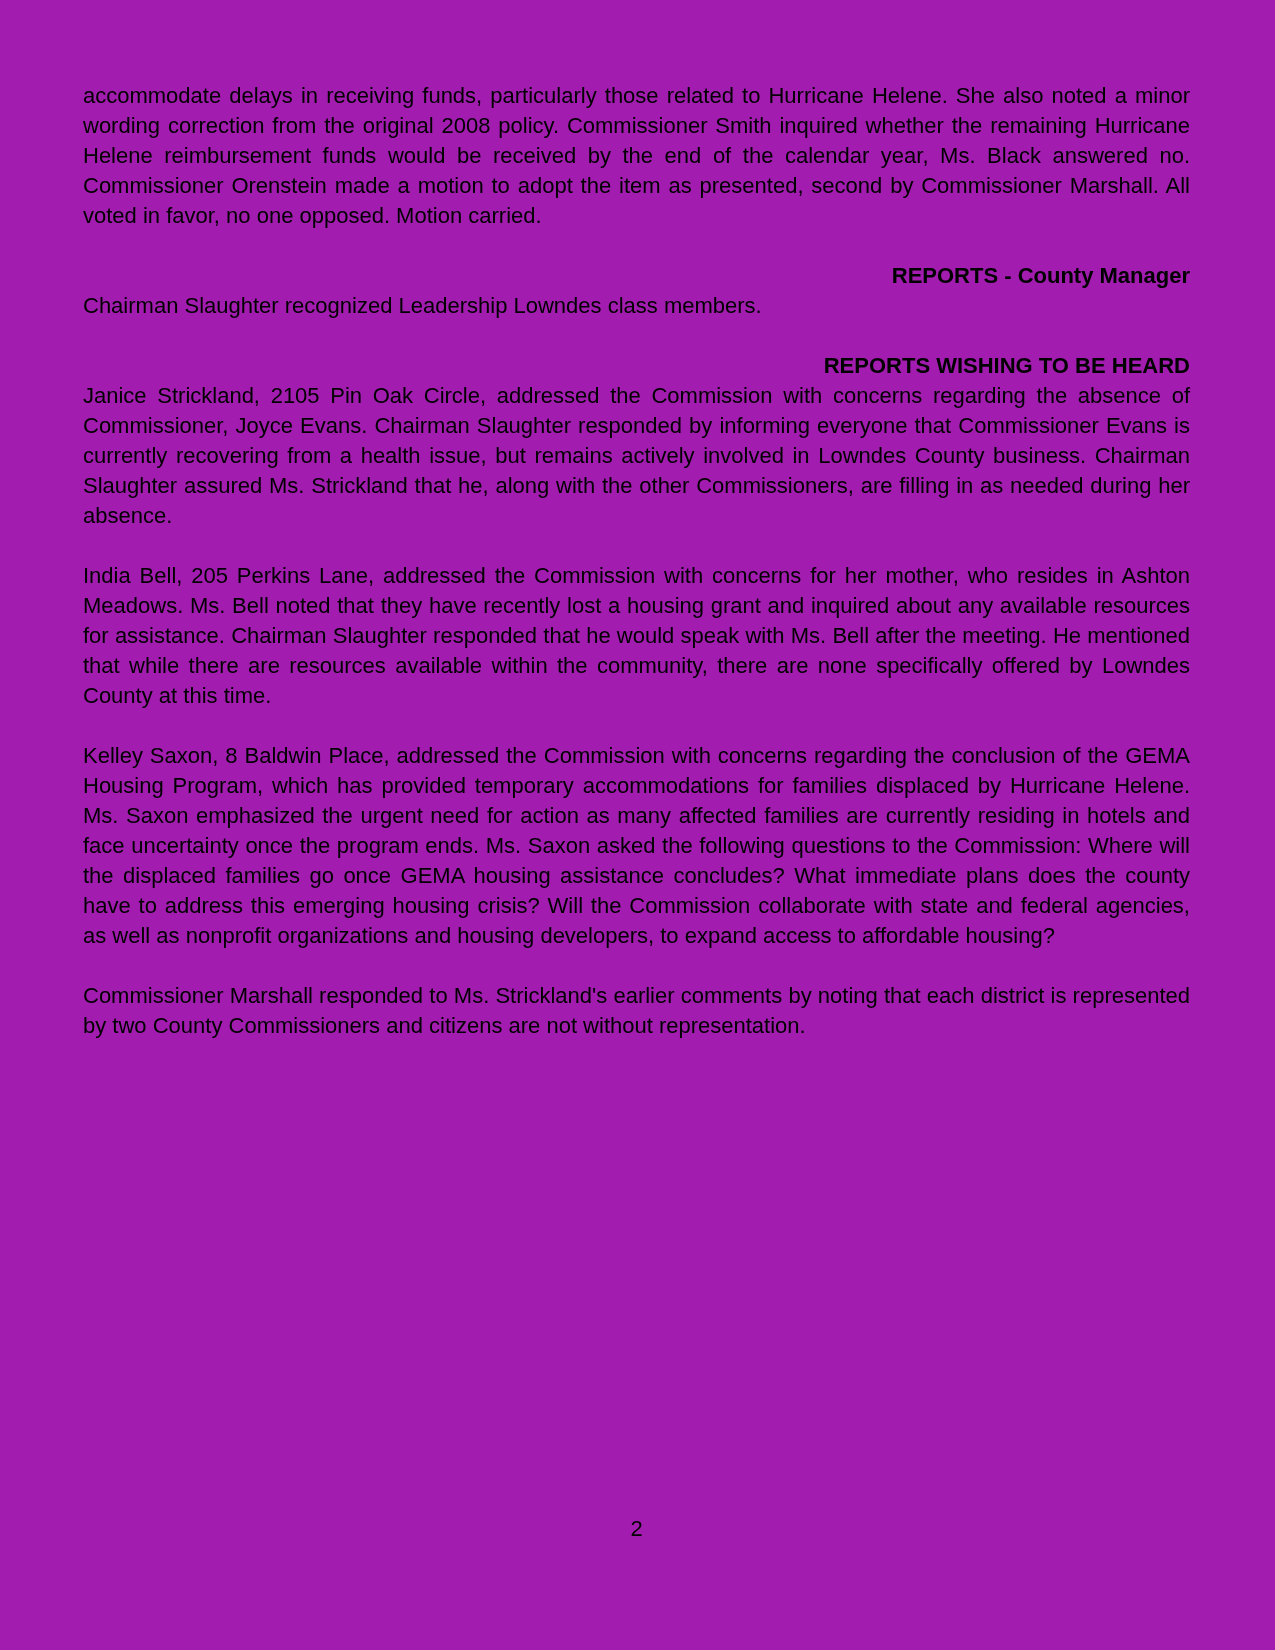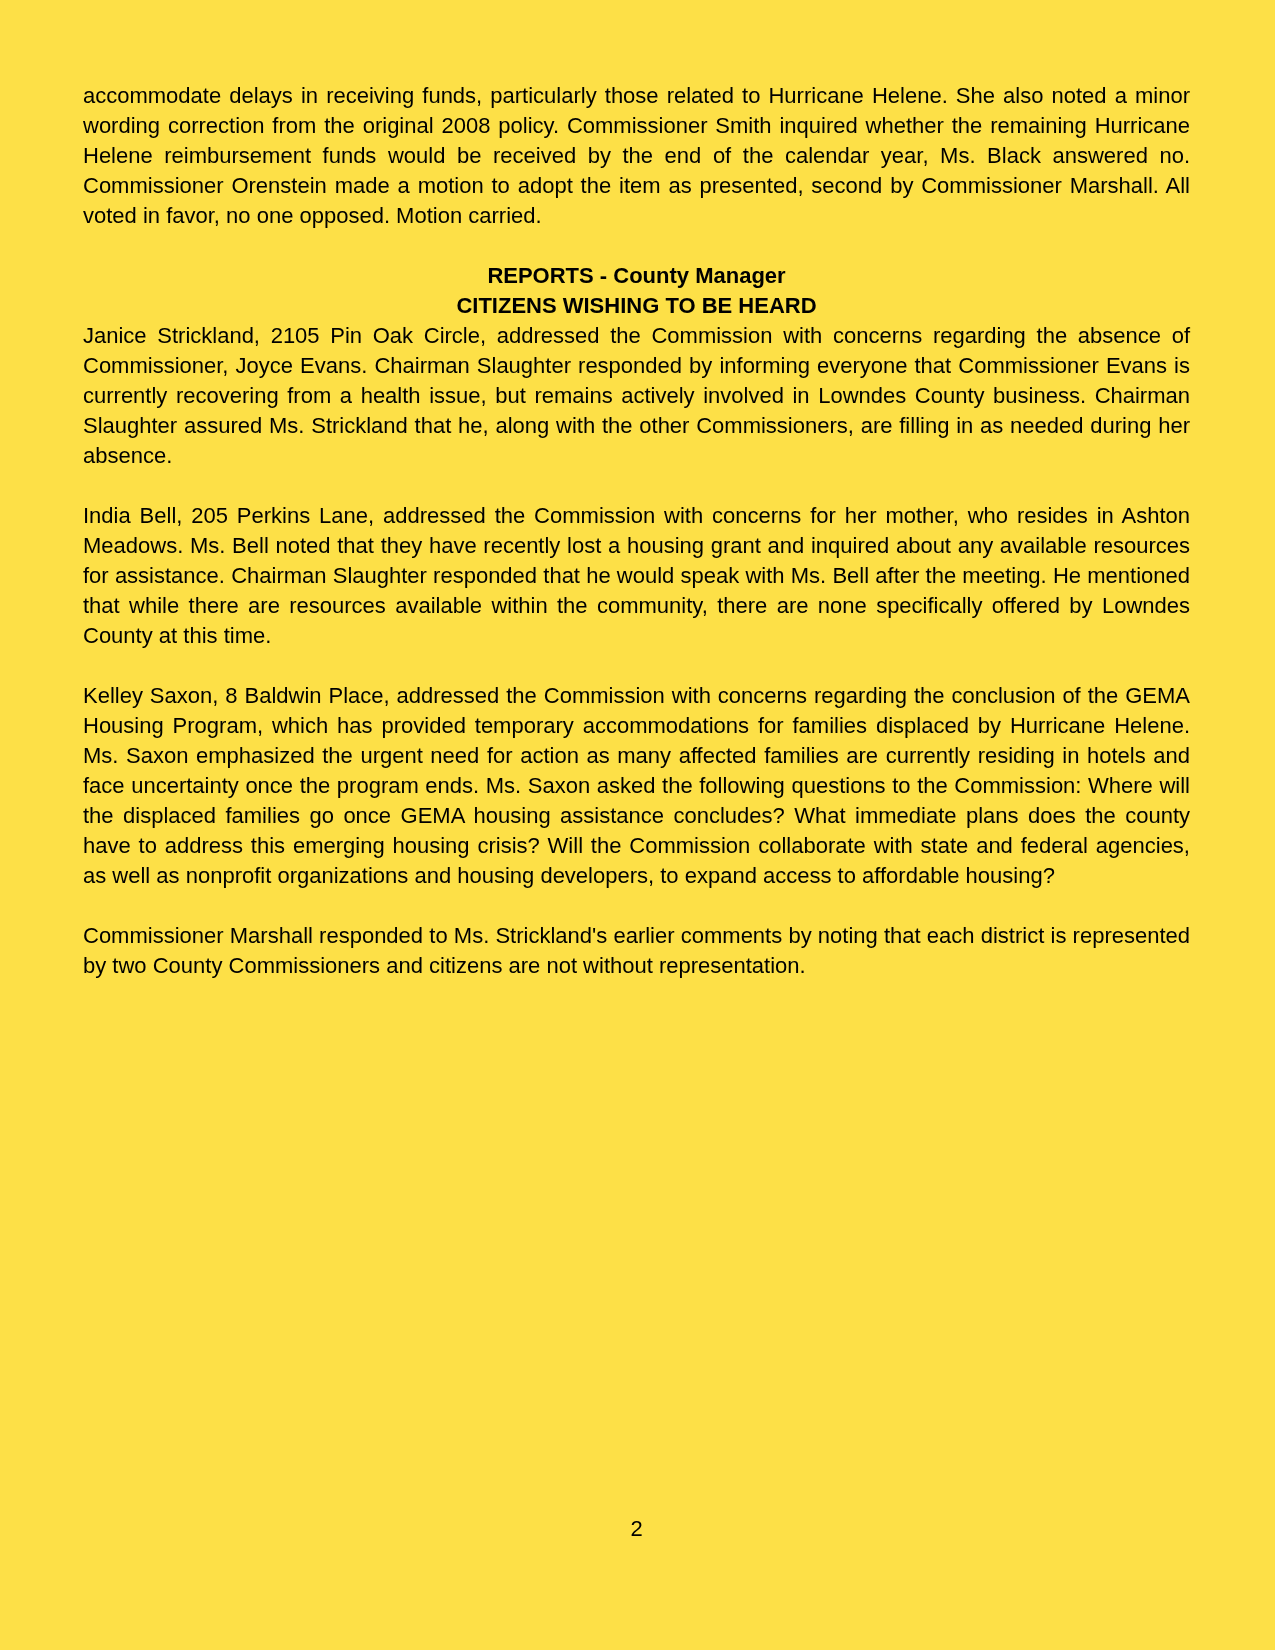--- a/index.html
+++ b/index.html
@@ -4,21 +4,21 @@
 <style>
   html, body {
     margin: 0;
     padding: 0;
     background: #ffffff;
   }
   .page {
     position: relative;
     width: 1275px;
     height: 1650px;
-    background: #fde047;
+    background: #a21caf;
     color: #000000;
     font-family: "Liberation Sans", sans-serif;
     overflow: hidden;
   }
   .doc {
     position: absolute;
     left: 83px;
     top: 81px;
     width: 1107px;
     font-size: 22px;
@@ -26,43 +26,44 @@
   }
   .para {
     margin: 0 0 30px 0;
     text-align: justify;
   }
   .heading {
     margin: 0;
     font-size: 22px;
     line-height: 30px;
     font-weight: bold;
-    text-align: center;
+    text-align: right;
   }
   .page-footer {
     position: absolute;
     left: 83px;
     top: 1514px;
     width: 1107px;
     text-align: center;
     font-size: 22px;
     line-height: 30px;
   }
 </style>
 </head>
 <body>
 
 <div class="page">
   <div class="doc">
 
     <p class="para">accommodate delays in receiving funds, particularly those related to Hurricane Helene. She also noted a minor wording correction from the original 2008 policy. Commissioner Smith inquired whether the remaining Hurricane Helene reimbursement funds would be received by the end of the calendar year, Ms. Black answered no. Commissioner Orenstein made a motion to adopt the item as presented, second by Commissioner Marshall. All voted in favor, no one opposed. Motion carried.</p>
 
     <h2 class="heading">REPORTS - County Manager</h2>
+    <p class="para">Chairman Slaughter recognized Leadership Lowndes class members.</p>
 
-    <h2 class="heading">CITIZENS WISHING TO BE HEARD</h2>
+    <h2 class="heading">REPORTS WISHING TO BE HEARD</h2>
     <p class="para">Janice Strickland, 2105 Pin Oak Circle, addressed the Commission with concerns regarding the absence of Commissioner, Joyce Evans. Chairman Slaughter responded by informing everyone that Commissioner Evans is currently recovering from a health issue, but remains actively involved in Lowndes County business. Chairman Slaughter assured Ms. Strickland that he, along with the other Commissioners, are filling in as needed during her absence.</p>
     <p class="para">India Bell, 205 Perkins Lane, addressed the Commission with concerns for her mother, who resides in Ashton Meadows. Ms. Bell noted that they have recently lost a housing grant and inquired about any available resources for assistance. Chairman Slaughter responded that he would speak with Ms. Bell after the meeting. He mentioned that while there are resources available within the community, there are none specifically offered by Lowndes County at this time.</p>
     <p class="para">Kelley Saxon, 8 Baldwin Place, addressed the Commission with concerns regarding the conclusion of the GEMA Housing Program, which has provided temporary accommodations for families displaced by Hurricane Helene. Ms. Saxon emphasized the urgent need for action as many affected families are currently residing in hotels and face uncertainty once the program ends. Ms. Saxon asked the following questions to the Commission: Where will the displaced families go once GEMA housing assistance concludes? What immediate plans does the county have to address this emerging housing crisis? Will the Commission collaborate with state and federal agencies, as well as nonprofit organizations and housing developers, to expand access to affordable housing?</p>
 
     <p class="para">Commissioner Marshall responded to Ms. Strickland's earlier comments by noting that each district is represented by two County Commissioners and citizens are not without representation.</p>
 
   </div>
 
   <div class="page-footer">
     <span>2</span>

